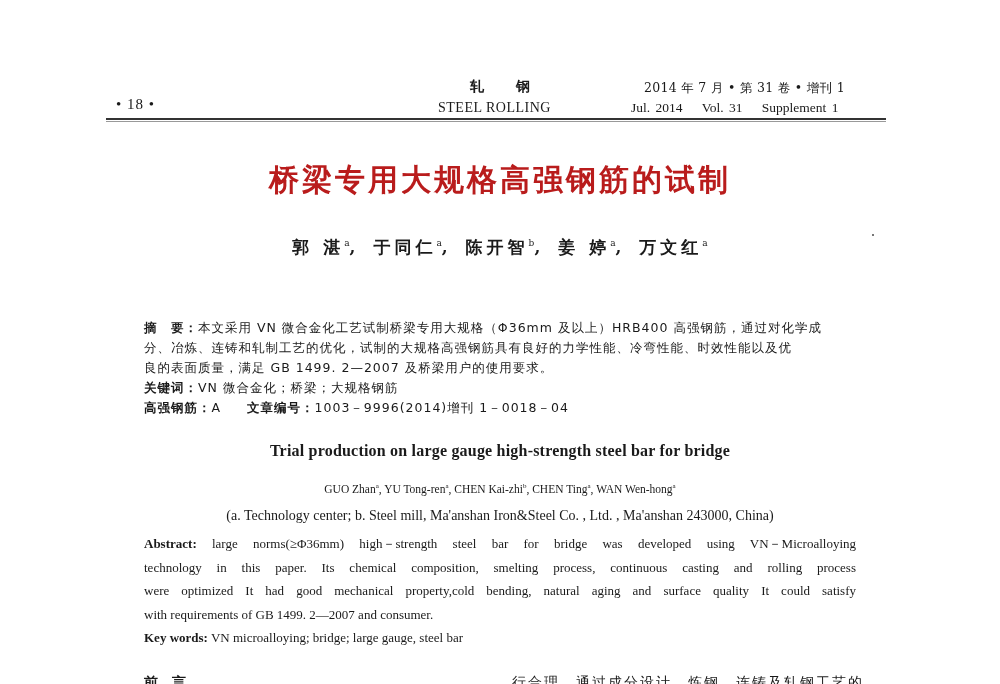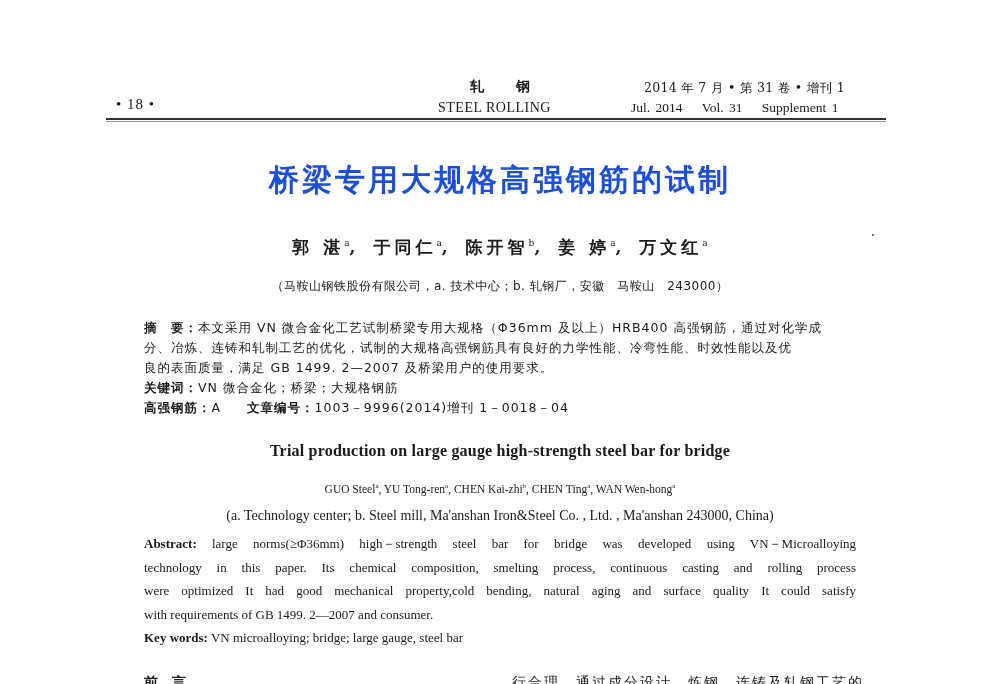--- a/index.html
+++ b/index.html
@@ -73,21 +73,21 @@
     
     .title-cn {
       position: absolute;
       left: 0; width: 1000px;
       top: 160px;
       text-align: center;
       font-family: "DejaVu Sans", sans-serif;
       font-weight: bold;
       font-size: 30px;
       letter-spacing: 3px;
-      color: #1d4ed8;
+      color: #b91c1c;
     }
     .authors-cn {
       position: absolute;
       left: 0; width: 1000px;
       top: 236px;
       text-align: center;
       font-family: "DejaVu Serif", serif;
       font-size: 17px;
       font-weight: bold;
     }
@@ -206,36 +206,35 @@
   <div class="title-cn">桥梁专用大规格高强钢筋的试制</div>
 
   <div class="authors-cn">
     <span class="au"><span>郭 湛</span><sup>a</sup>,</span>
     <span class="au"><span>于同仁</span><sup>a</sup>,</span>
     <span class="au"><span>陈开智</span><sup>b</sup>,</span>
     <span class="au"><span>姜 婷</span><sup>a</sup>,</span>
     <span class="au"><span>万文红</span><sup>a</sup></span>
   </div>
 
-  <div class="affil-cn">（马鞍山钢铁股份有限公司，a. 技术中心；b. 轧钢厂，安徽　马鞍山　243000）</div>
 
   <div class="cn-block">
     <p class="cn-line"><span class="lbl">摘　要：</span><span>本文采用 VN 微合金化工艺试制桥梁专用大规格（Φ36mm 及以上）HRB400 高强钢筋，通过对化学成</span></p>
     <p class="cn-line">分、冶炼、连铸和轧制工艺的优化，试制的大规格高强钢筋具有良好的力学性能、冷弯性能、时效性能以及优</p>
     <p class="cn-line">良的表面质量，满足 GB 1499. 2—2007 及桥梁用户的使用要求。</p>
     <p class="cn-line"><span class="lbl">关键词：</span><span>VN 微合金化；桥梁；大规格钢筋</span></p>
     <p class="cn-line docnum-row">
       <span class="lbl">高强钢筋：</span><span>A</span><span class="gap"></span><span class="lbl">文章编号：</span><span>1003－9996(2014)增刊 1－0018－04</span>
     </p>
   </div>
 
   <div class="title-en">Trial production on large gauge high-strength steel bar for bridge</div>
 
   <div class="authors-en">
-    <span><span>GUO Steel</span><sup>a</sup>, </span>
+    <span><span>GUO Zhan</span><sup>a</sup>, </span>
     <span><span>YU Tong-ren</span><sup>a</sup>, </span>
     <span><span>CHEN Kai-zhi</span><sup>b</sup>, </span>
     <span><span>CHEN Ting</span><sup>a</sup>, </span>
     <span><span>WAN Wen-hong</span><sup>a</sup></span>
   </div>
 
   <div class="affil-en">(a. Technology center; b. Steel mill, Ma'anshan Iron&amp;Steel Co. , Ltd. , Ma'anshan 243000, China)</div>
 
   <div class="en-block">
     <span class="en-line"><span class="lbl">Abstract:</span><span> large norms(≥Φ36mm) high－strength steel bar for bridge was developed using VN－Microalloying</span></span>

